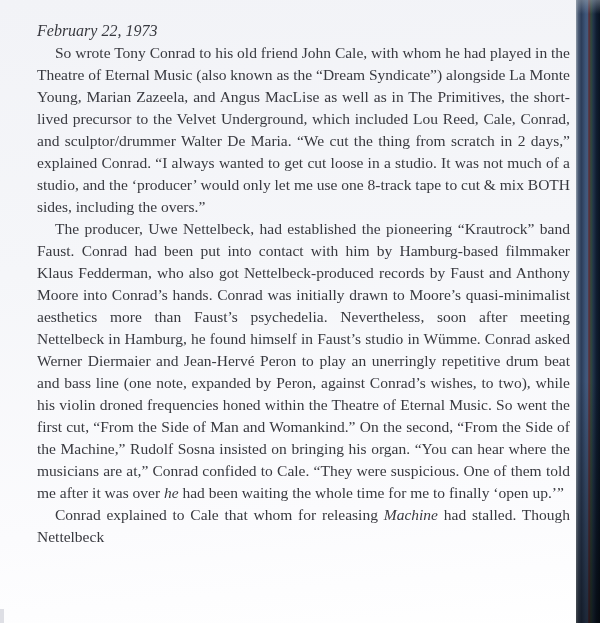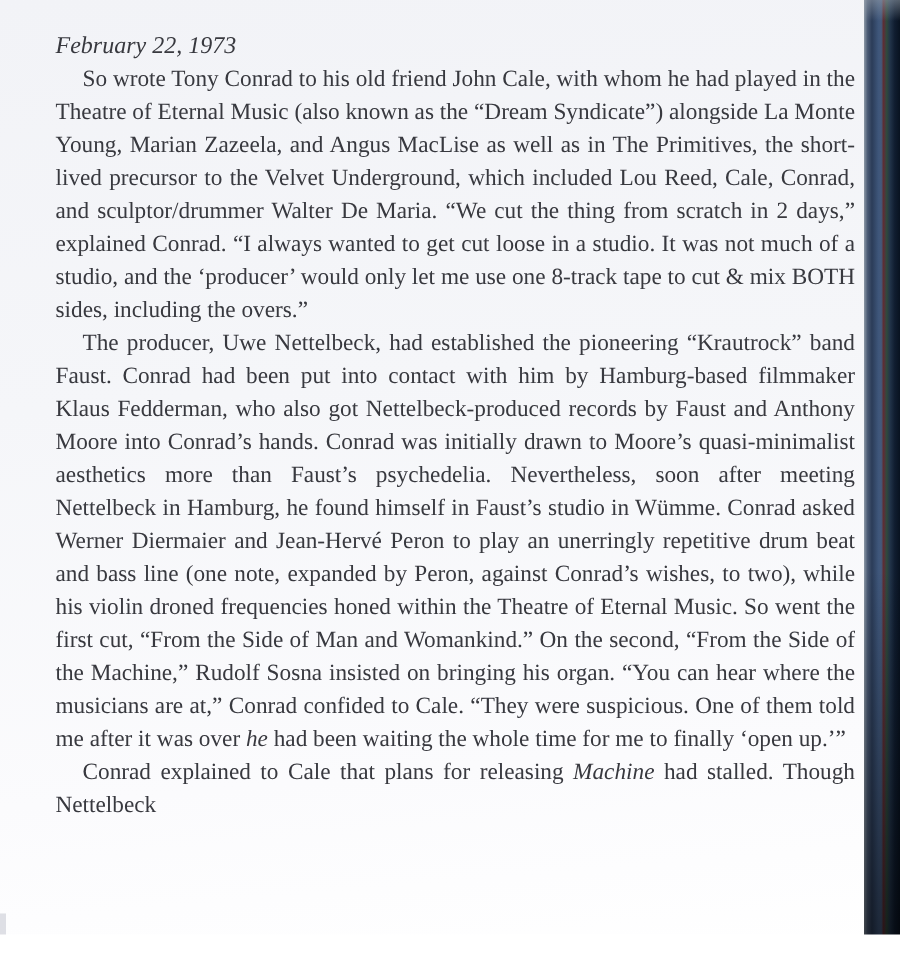--- a/index.html
+++ b/index.html
@@ -84,19 +84,19 @@
 </style>
 </head>
 <body>
 
 <div class="page">
   <div class="text-area">
     <p class="date">February 22, 1973</p>
     <div id="paragraphs">
         <p class="body indent"><span class="r">So wrote Tony Conrad to his old friend John Cale, with whom he had played in the Theatre of Eternal Music (also known as the “Dream Syndicate”) alongside La Monte Young, Marian Zazeela, and Angus MacLise as well as in The Primitives, the short-lived precursor to the Velvet Underground, which included Lou Reed, Cale, Conrad, and sculptor/​drummer Walter De Maria. “We cut the thing from scratch in 2 days,” explained Conrad. “I always wanted to get cut loose in a studio. It was not much of a studio, and the ‘producer’ would only let me use one 8-track tape to cut &amp; mix BOTH sides, including the overs.”</span></p>
         <p class="body indent"><span class="r">The producer, Uwe Nettelbeck, had established the pioneering “Krautrock” band Faust. Conrad had been put into contact with him by Hamburg-based filmmaker Klaus Fedderman, who also got Nettelbeck-produced records by Faust and Anthony Moore into Conrad’s hands. Conrad was initially drawn to Moore’s quasi-minimalist aesthetics more than Faust’s psychedelia. Nevertheless, soon after meeting Nettelbeck in Hamburg, he found himself in Faust’s studio in Wümme. Conrad asked Werner Diermaier and Jean-Hervé Peron to play an unerringly repetitive drum beat and bass line (one note, expanded by Peron, against Conrad’s wishes, to two), while his violin droned frequencies honed within the Theatre of Eternal Music. So went the first cut, “From the Side of Man and Womankind.” On the second, “From the Side of the Machine,” Rudolf Sosna insisted on bringing his organ. “You can hear where the musicians are at,” Conrad confided to Cale. “They were suspicious. One of them told me after it was over </span><span class="i">he</span><span class="r"> had been waiting the whole time for me to finally ‘open up.’”</span></p>
-        <p class="body indent"><span class="r">Conrad explained to Cale that plans for releasing </span><span class="i">Machine</span><span class="r"> had stalled. Though Nettelbeck</span></p>
+        <p class="body indent"><span class="r">Conrad explained to Cale that whom for releasing </span><span class="i">Machine</span><span class="r"> had stalled. Though Nettelbeck</span></p>
       </div>
   </div>
   <div class="spine"></div>
   <div class="corner-smudge"></div>
   <div class="bottom-edge"></div>
 </div>
 
 </body></html>

